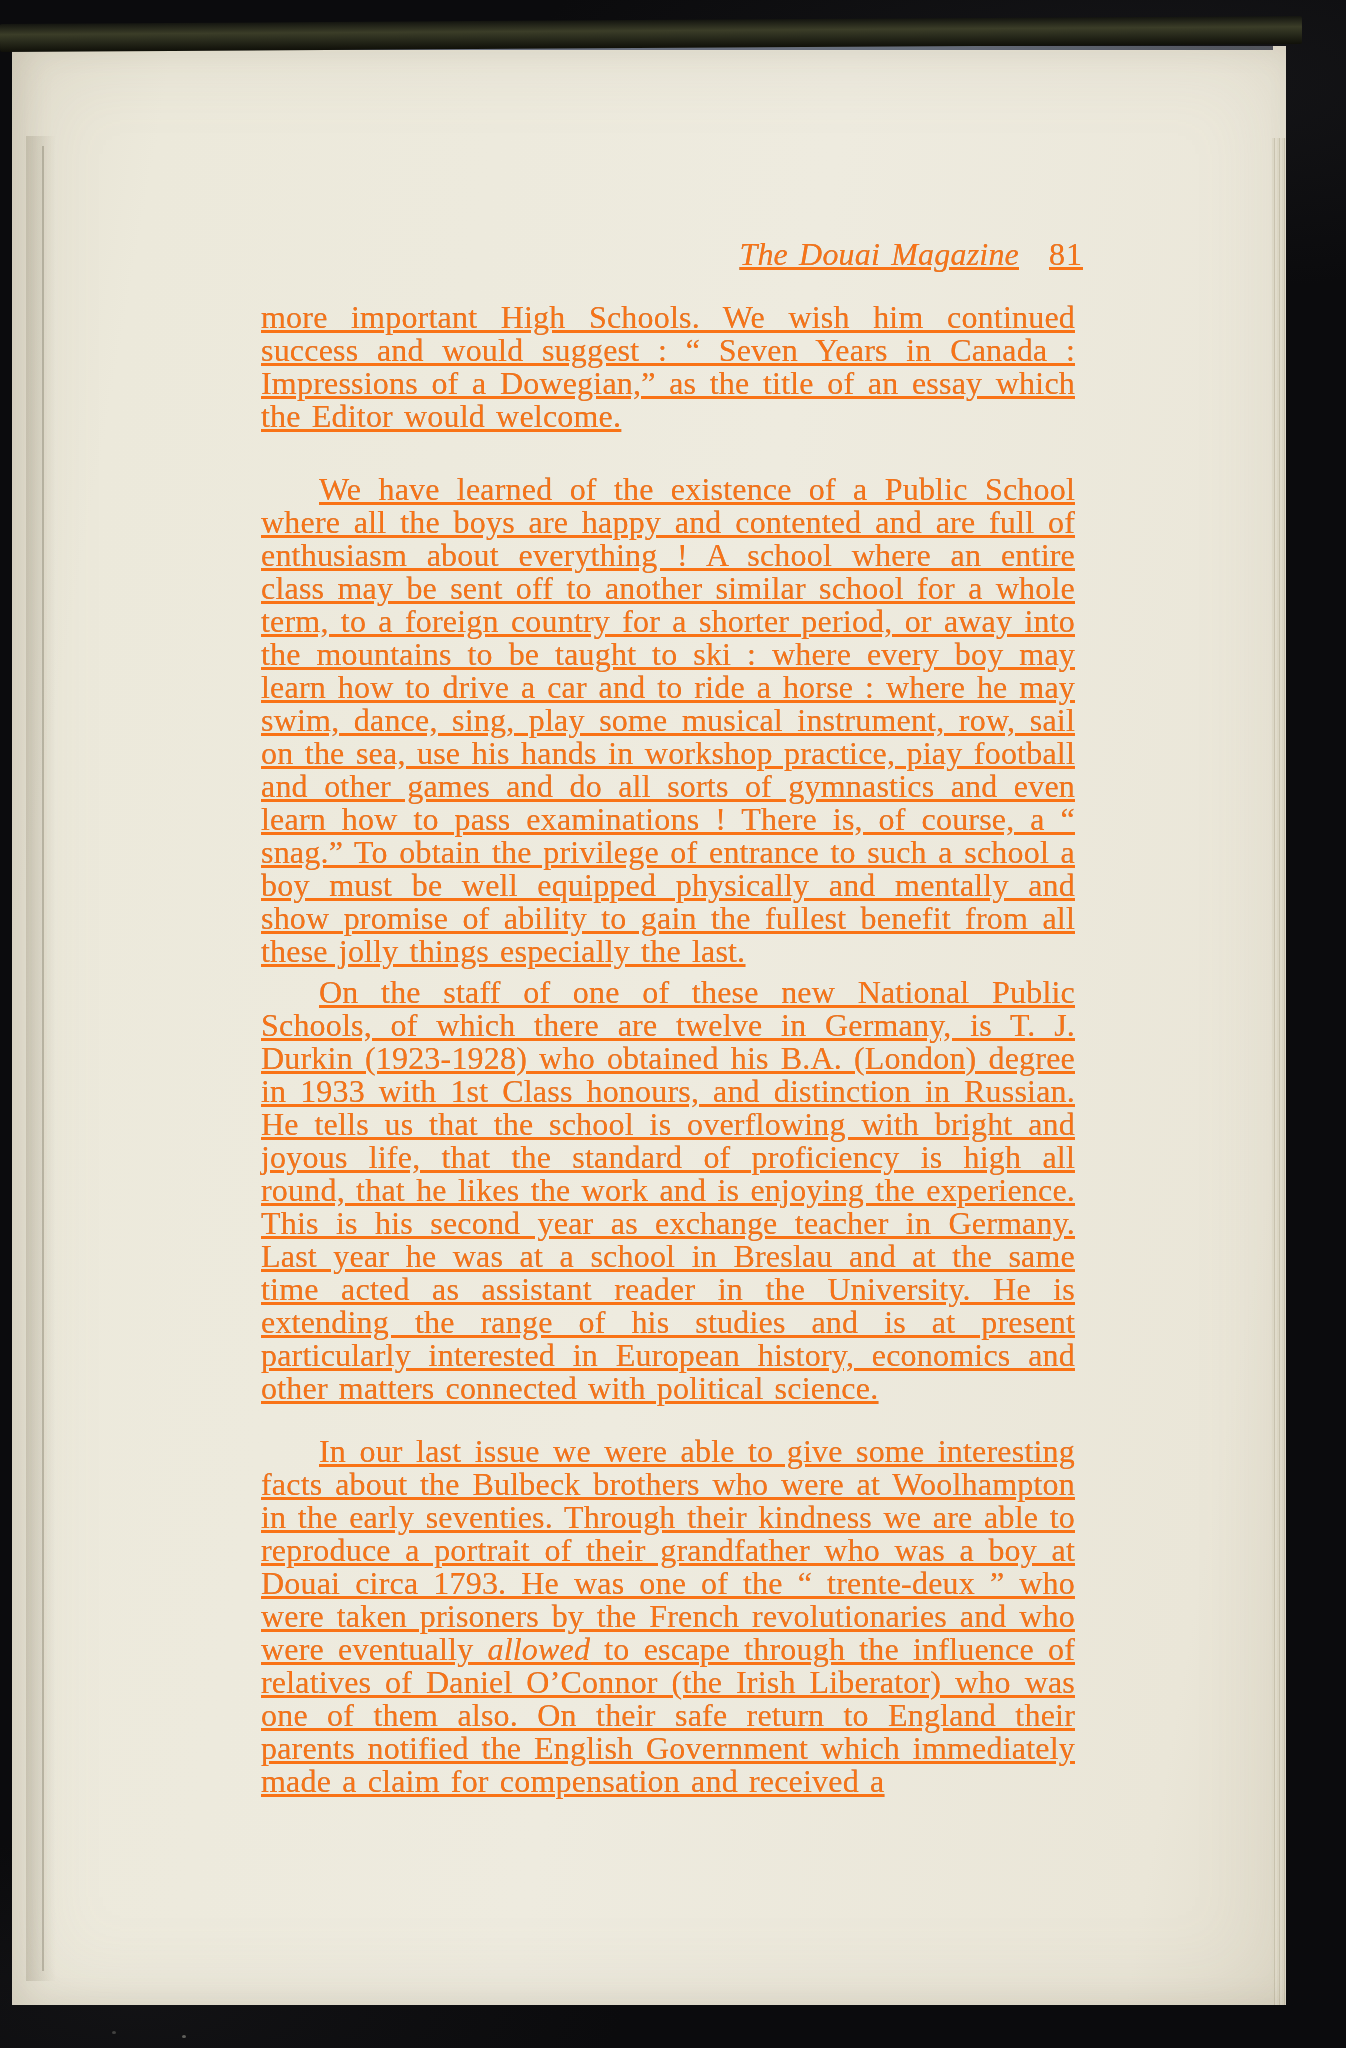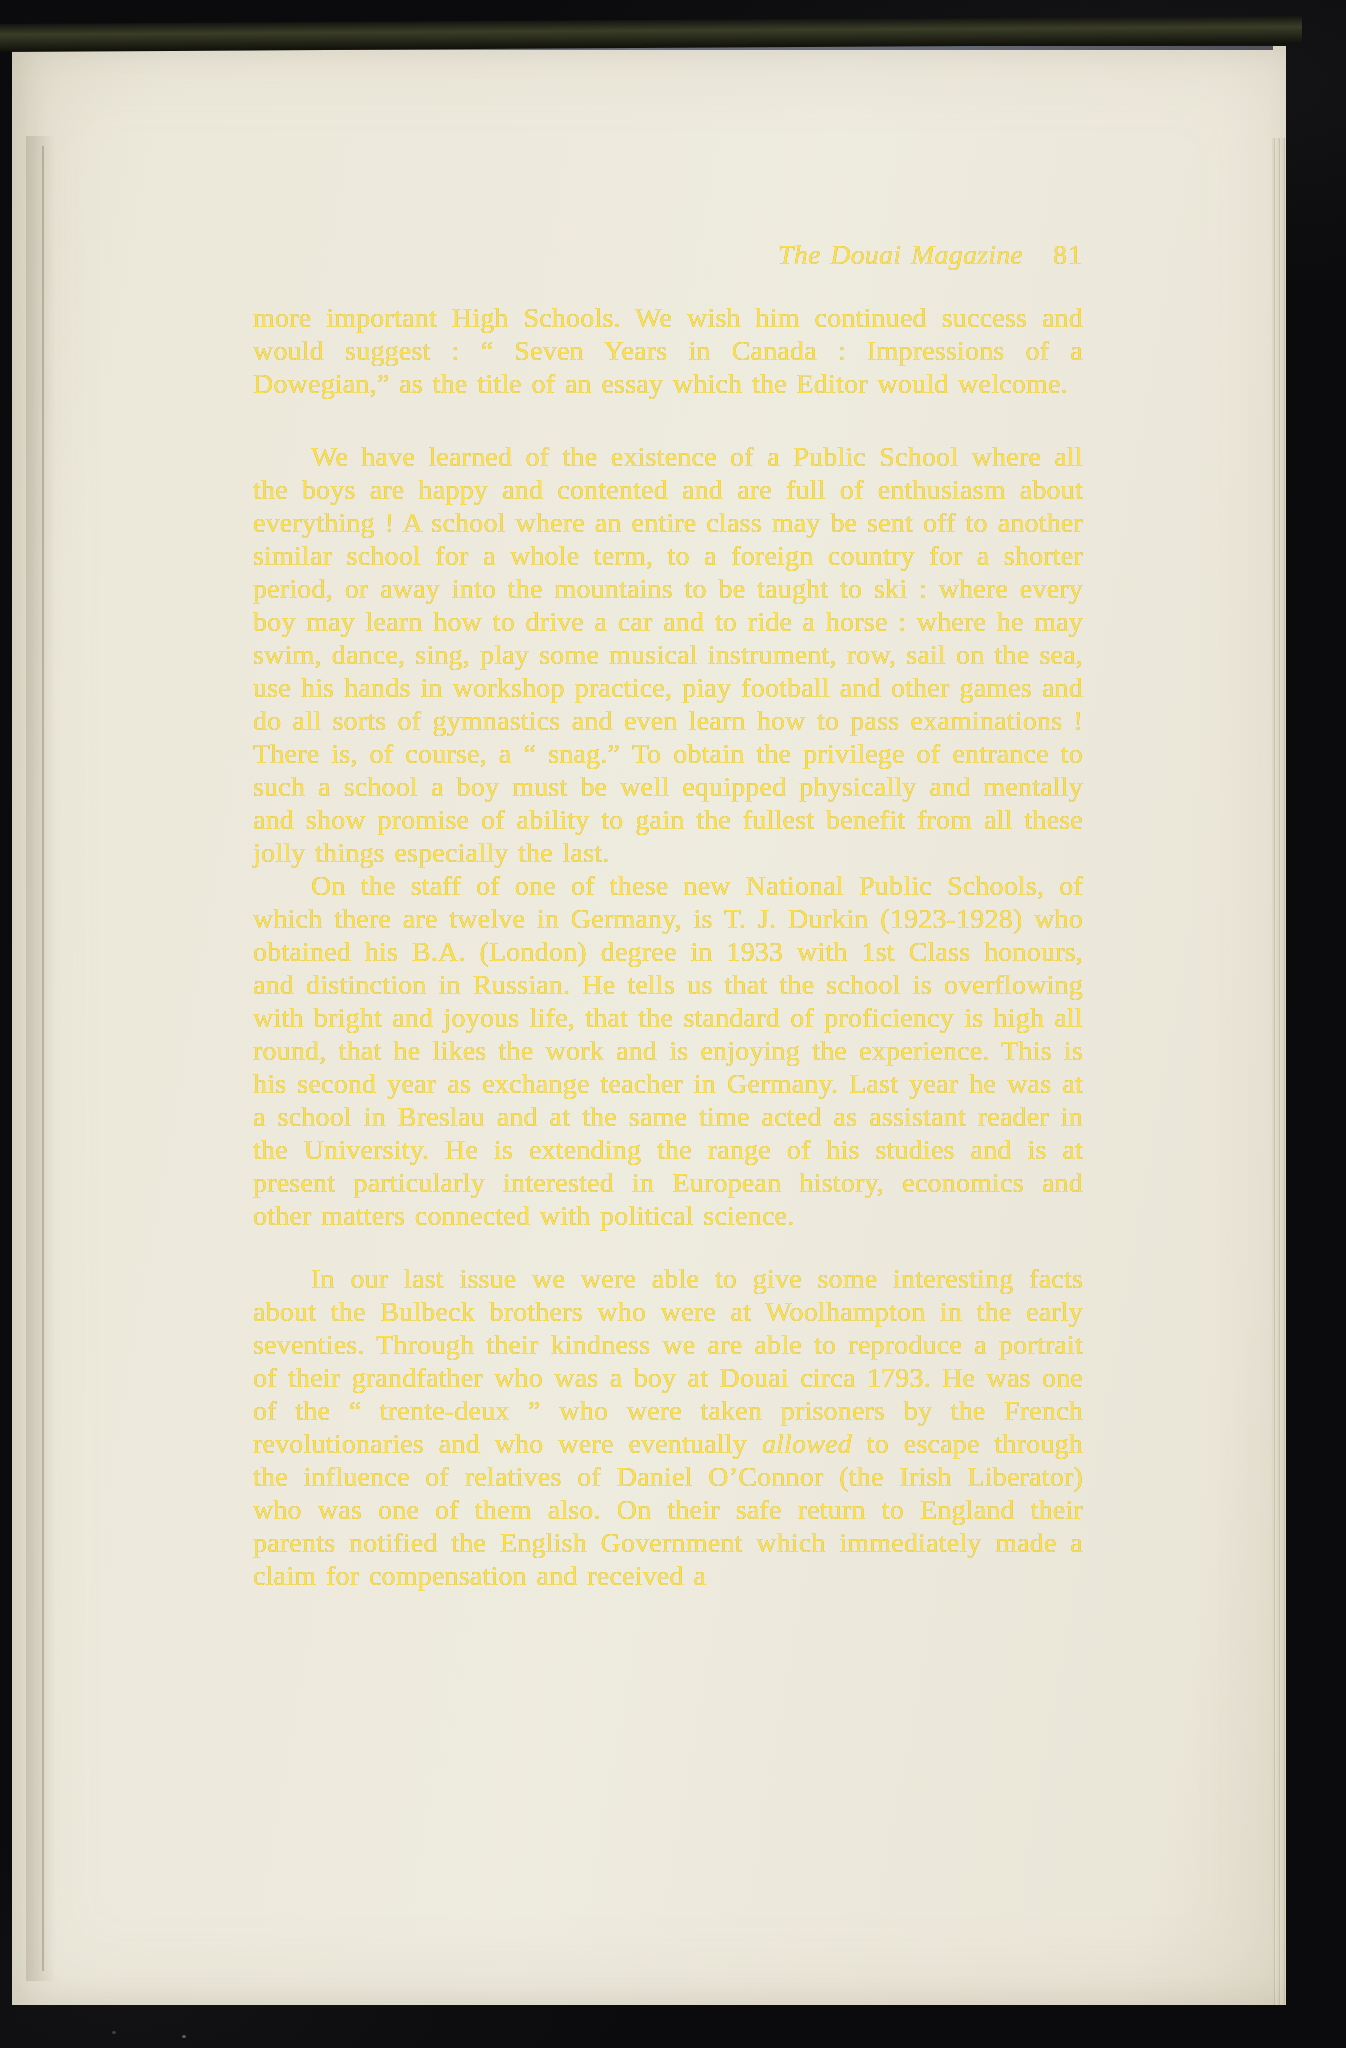--- a/index.html
+++ b/index.html
@@ -101,44 +101,45 @@
   }
   .speck.s1 { left: 182px; bottom: 10px; }
   .speck.s2 { left: 112px; bottom: 14px; opacity: 0.5; }
 
   
   .text-block {
     position: absolute;
     left: 253px;
     top: 238px;
     width: 830px;
-    color: #fde047;
-    font-size: 28px;
+    color: #f97316;
+    font-size: 32px;
     line-height: 33px;
     text-align: justify;
     word-spacing: 0.09em;
     letter-spacing: 0.2px;
     text-shadow: 0 0 0.5px rgba(73,71,63,0.55);
     z-index: 3;
+    text-decoration: underline;
   }
   .running-header {
     text-align: right;
     margin: 0 0 30px 0;
     white-space: nowrap;
   }
   .magazine-title {
     font-style: italic;
   }
   .page-number {
     font-style: normal;
     margin-left: 30px;
     letter-spacing: 1px;
   }
   .text-block p {
-    margin: 0;
+    margin: 8px;
   }
   p.p1 { text-indent: 0; margin-bottom: 40px; }
   p.p2 { text-indent: 58px; }
   p.p3 { text-indent: 58px; }
   p.p4 { text-indent: 58px; margin-top: 30px; }
   .italic-word { font-style: italic; }
 </style>
 </head>
 <body>
 

